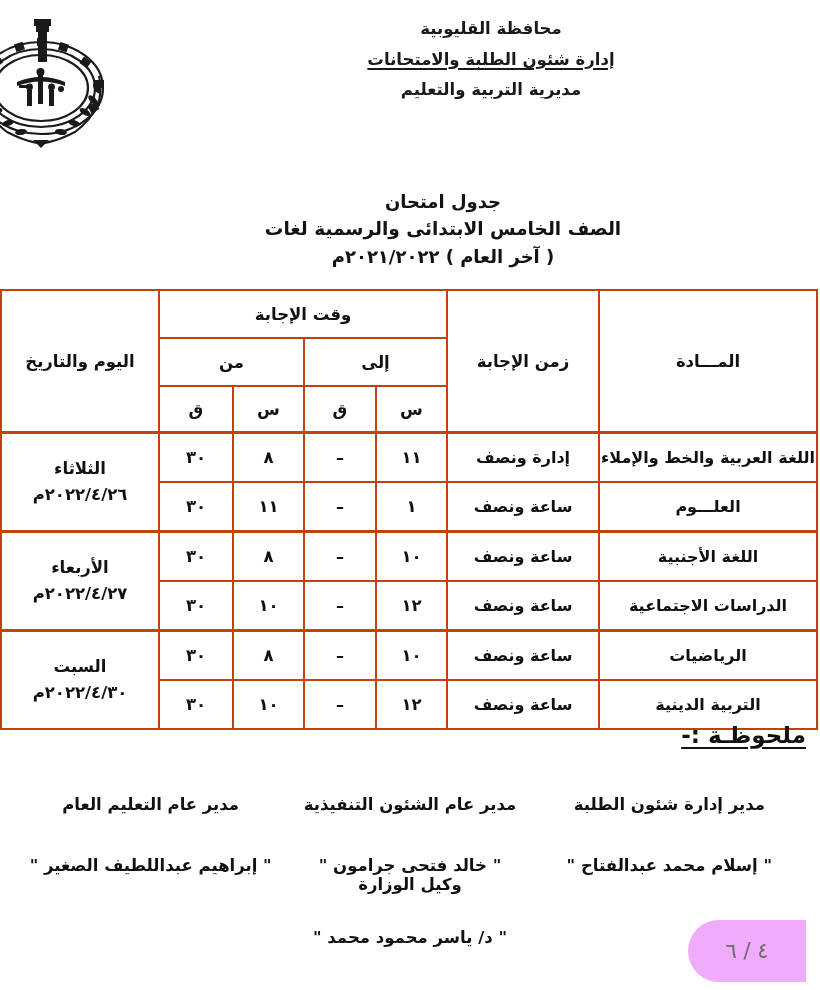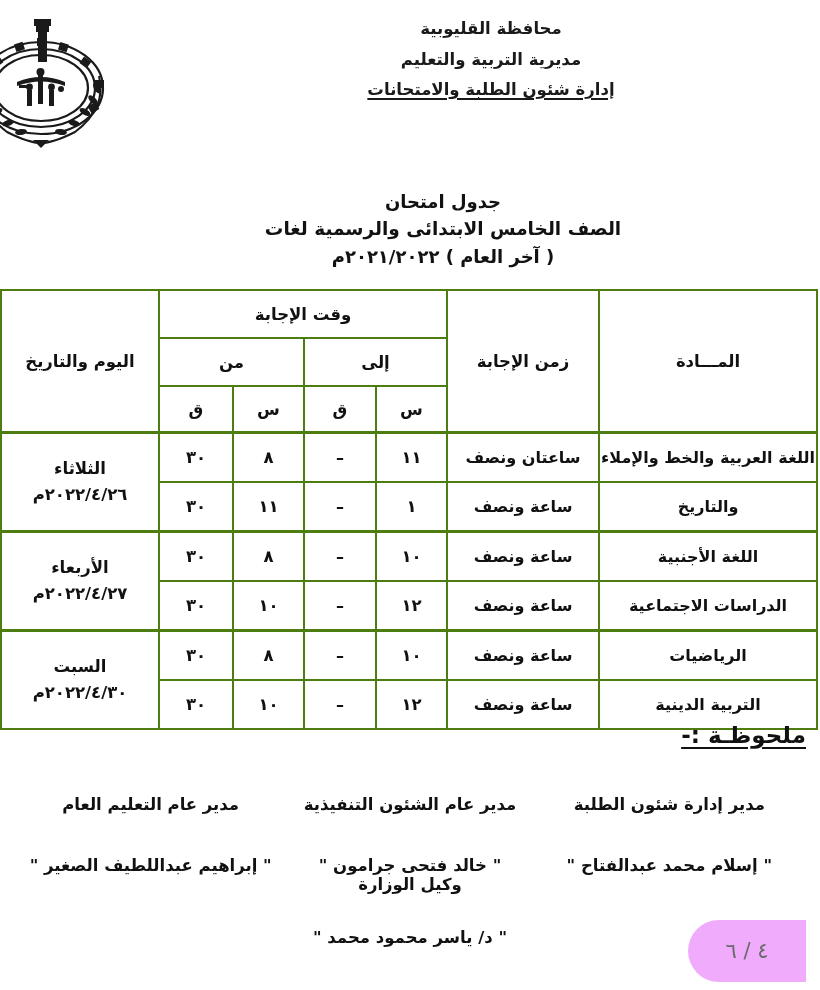--- a/index.html
+++ b/index.html
@@ -90,21 +90,21 @@
     width: 816px;
   }
   table.sched {
     width: 816px;
     border-collapse: collapse;
     table-layout: fixed;
     direction: rtl;
   }
   table.sched th,
   table.sched td {
-    border: 2px solid #4d7c0f;
+    border: 2px solid #c2410c;
     text-align: center;
     vertical-align: middle;
     font-weight: bold;
     color: #111111;
     padding: 0;
     margin-left: 36px;
   }
   table.sched th {
     font-size: 16.5px;
   }
@@ -295,22 +295,22 @@
           <rect x="90" y="74" width="5" height="16"></rect>
           <circle cx="92.5" cy="71" r="3.4"></circle>
           <rect x="60" y="69" width="10" height="3"></rect>
           <circle cx="102" cy="73" r="3"></circle>
         </g>
       </svg>
     </div>
 
     <div class="org-lines">
       <div class="org-line">محافظة القليوبية</div>
+      <div class="org-line underlined">إدارة شئون الطلبة والامتحانات</div>
       <div class="org-line">مديرية التربية والتعليم</div>
-      <div class="org-line underlined">إدارة شئون الطلبة والامتحانات</div>
     </div>
   </div>
 
   <div class="title-block">
     <div class="title-line l1">جدول امتحان</div>
     <div class="title-line l2">الصف الخامس الابتدائى والرسمية لغات</div>
     <div class="title-line l3">( آخر العام ) ٢٠٢١/٢٠٢٢م</div>
   </div>
 
   <div class="sched-wrap">
@@ -339,32 +339,32 @@
           <th class="h-sub">س</th>
           <th class="h-sub">ق</th>
           <th class="h-sub">س</th>
           <th class="h-sub">ق</th>
         </tr>
       </thead>
       <tbody>
 
         <tr class="grp-start">
           <td class="cell subj-cell">اللغة العربية والخط والإملاء</td>
-          <td class="cell dur-cell">ساعتان ونصف</td>
+          <td class="cell dur-cell">إدارة ونصف</td>
           <td class="cell num-cell">١١</td>
           <td class="cell dash-cell">–</td>
           <td class="cell num-cell">٨</td>
           <td class="cell num-cell">٣٠</td>
           <td class="cell day-cell" rowspan="2">
             <span class="day-l1">الثلاثاء</span>
             <span class="day-l2">٢٠٢٢/٤/٢٦م</span>
           </td>
         </tr>
         <tr>
-          <td class="cell subj-cell">والتاريخ</td>
+          <td class="cell subj-cell">العلـــوم</td>
           <td class="cell dur-cell">ساعة ونصف</td>
           <td class="cell num-cell">١</td>
           <td class="cell dash-cell">–</td>
           <td class="cell num-cell">١١</td>
           <td class="cell num-cell">٣٠</td>
         </tr>
 
         <tr class="grp-start">
           <td class="cell subj-cell">اللغة الأجنبية</td>
           <td class="cell dur-cell">ساعة ونصف</td>

